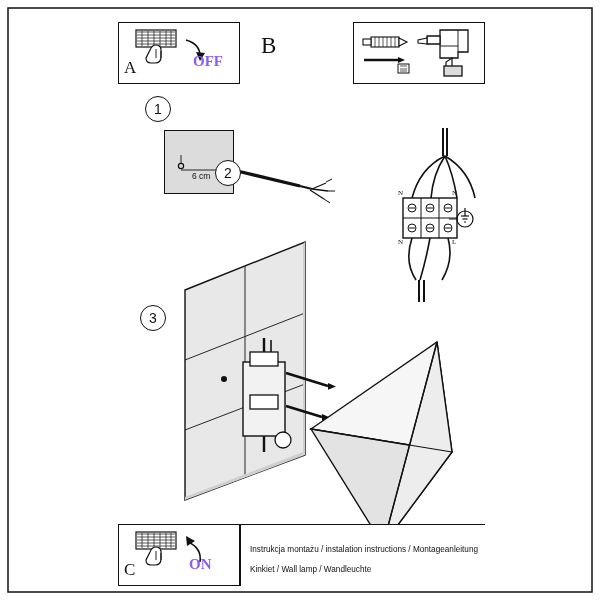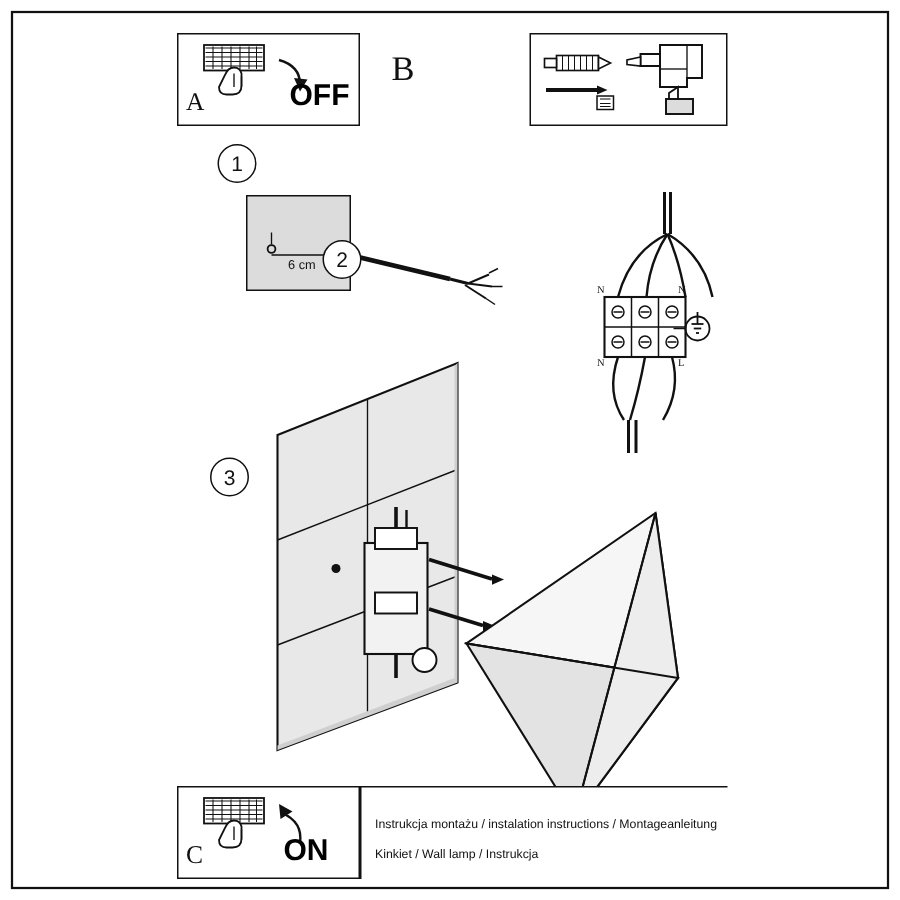--- a/index.html
+++ b/index.html
@@ -44,24 +44,24 @@
     font-family: "Liberation Serif", serif;
   }
   .big-letter {
     position: absolute;
     font-size: 23px;
     color: #111;
     font-family: "Liberation Serif", serif;
   }
   .state-label {
     position: absolute;
-    font-size: 20px;
+    font-size: 15px;
     font-weight: bold;
-    color: #000000;
-    font-family: Liberation Sans, sans-serif;
+    color: #8b5cf6;
+    font-family: Liberation Serif, serif;
   }
   .cap-text {
     position: absolute;
     font-size: 8.2px;
     color: #111;
     line-height: 13px;
     white-space: nowrap;
   }
   .dim-text {
     position: absolute;
@@ -281,15 +281,15 @@
       <path d="M161 553 l0 7" stroke="#111" stroke-width="0.9" fill="none"></path>
       <path d="M200 562 q2 -14 -12 -20" stroke="#111" stroke-width="1.6" fill="none"></path>
       <path d="M186 536 l1 10 l8 -5 z" fill="#111"></path>
     </g>
   </svg>
   <div class="letter" style="left:124px; top:560px;">C</div>
   <div class="state-label" style="left:189px; top:556px;">ON</div>
 
   <div class="box" style="left:240px; top:524px; width:245px; height:62px; border-left:1.5px solid #111; border-top:1.5px solid #111; border-right:none; border-bottom:none;"></div>
   <div class="cap-text" style="left:250px; top:543px;">Instrukcja montażu / instalation instructions / Montageanleitung</div>
-  <div class="cap-text" style="left:250px; top:563px;">Kinkiet / Wall lamp / Instrukcja</div>
+  <div class="cap-text" style="left:250px; top:563px;">Kinkiet / Wall lamp / Wandleuchte</div>
 
 </div>
 
 </body></html>

